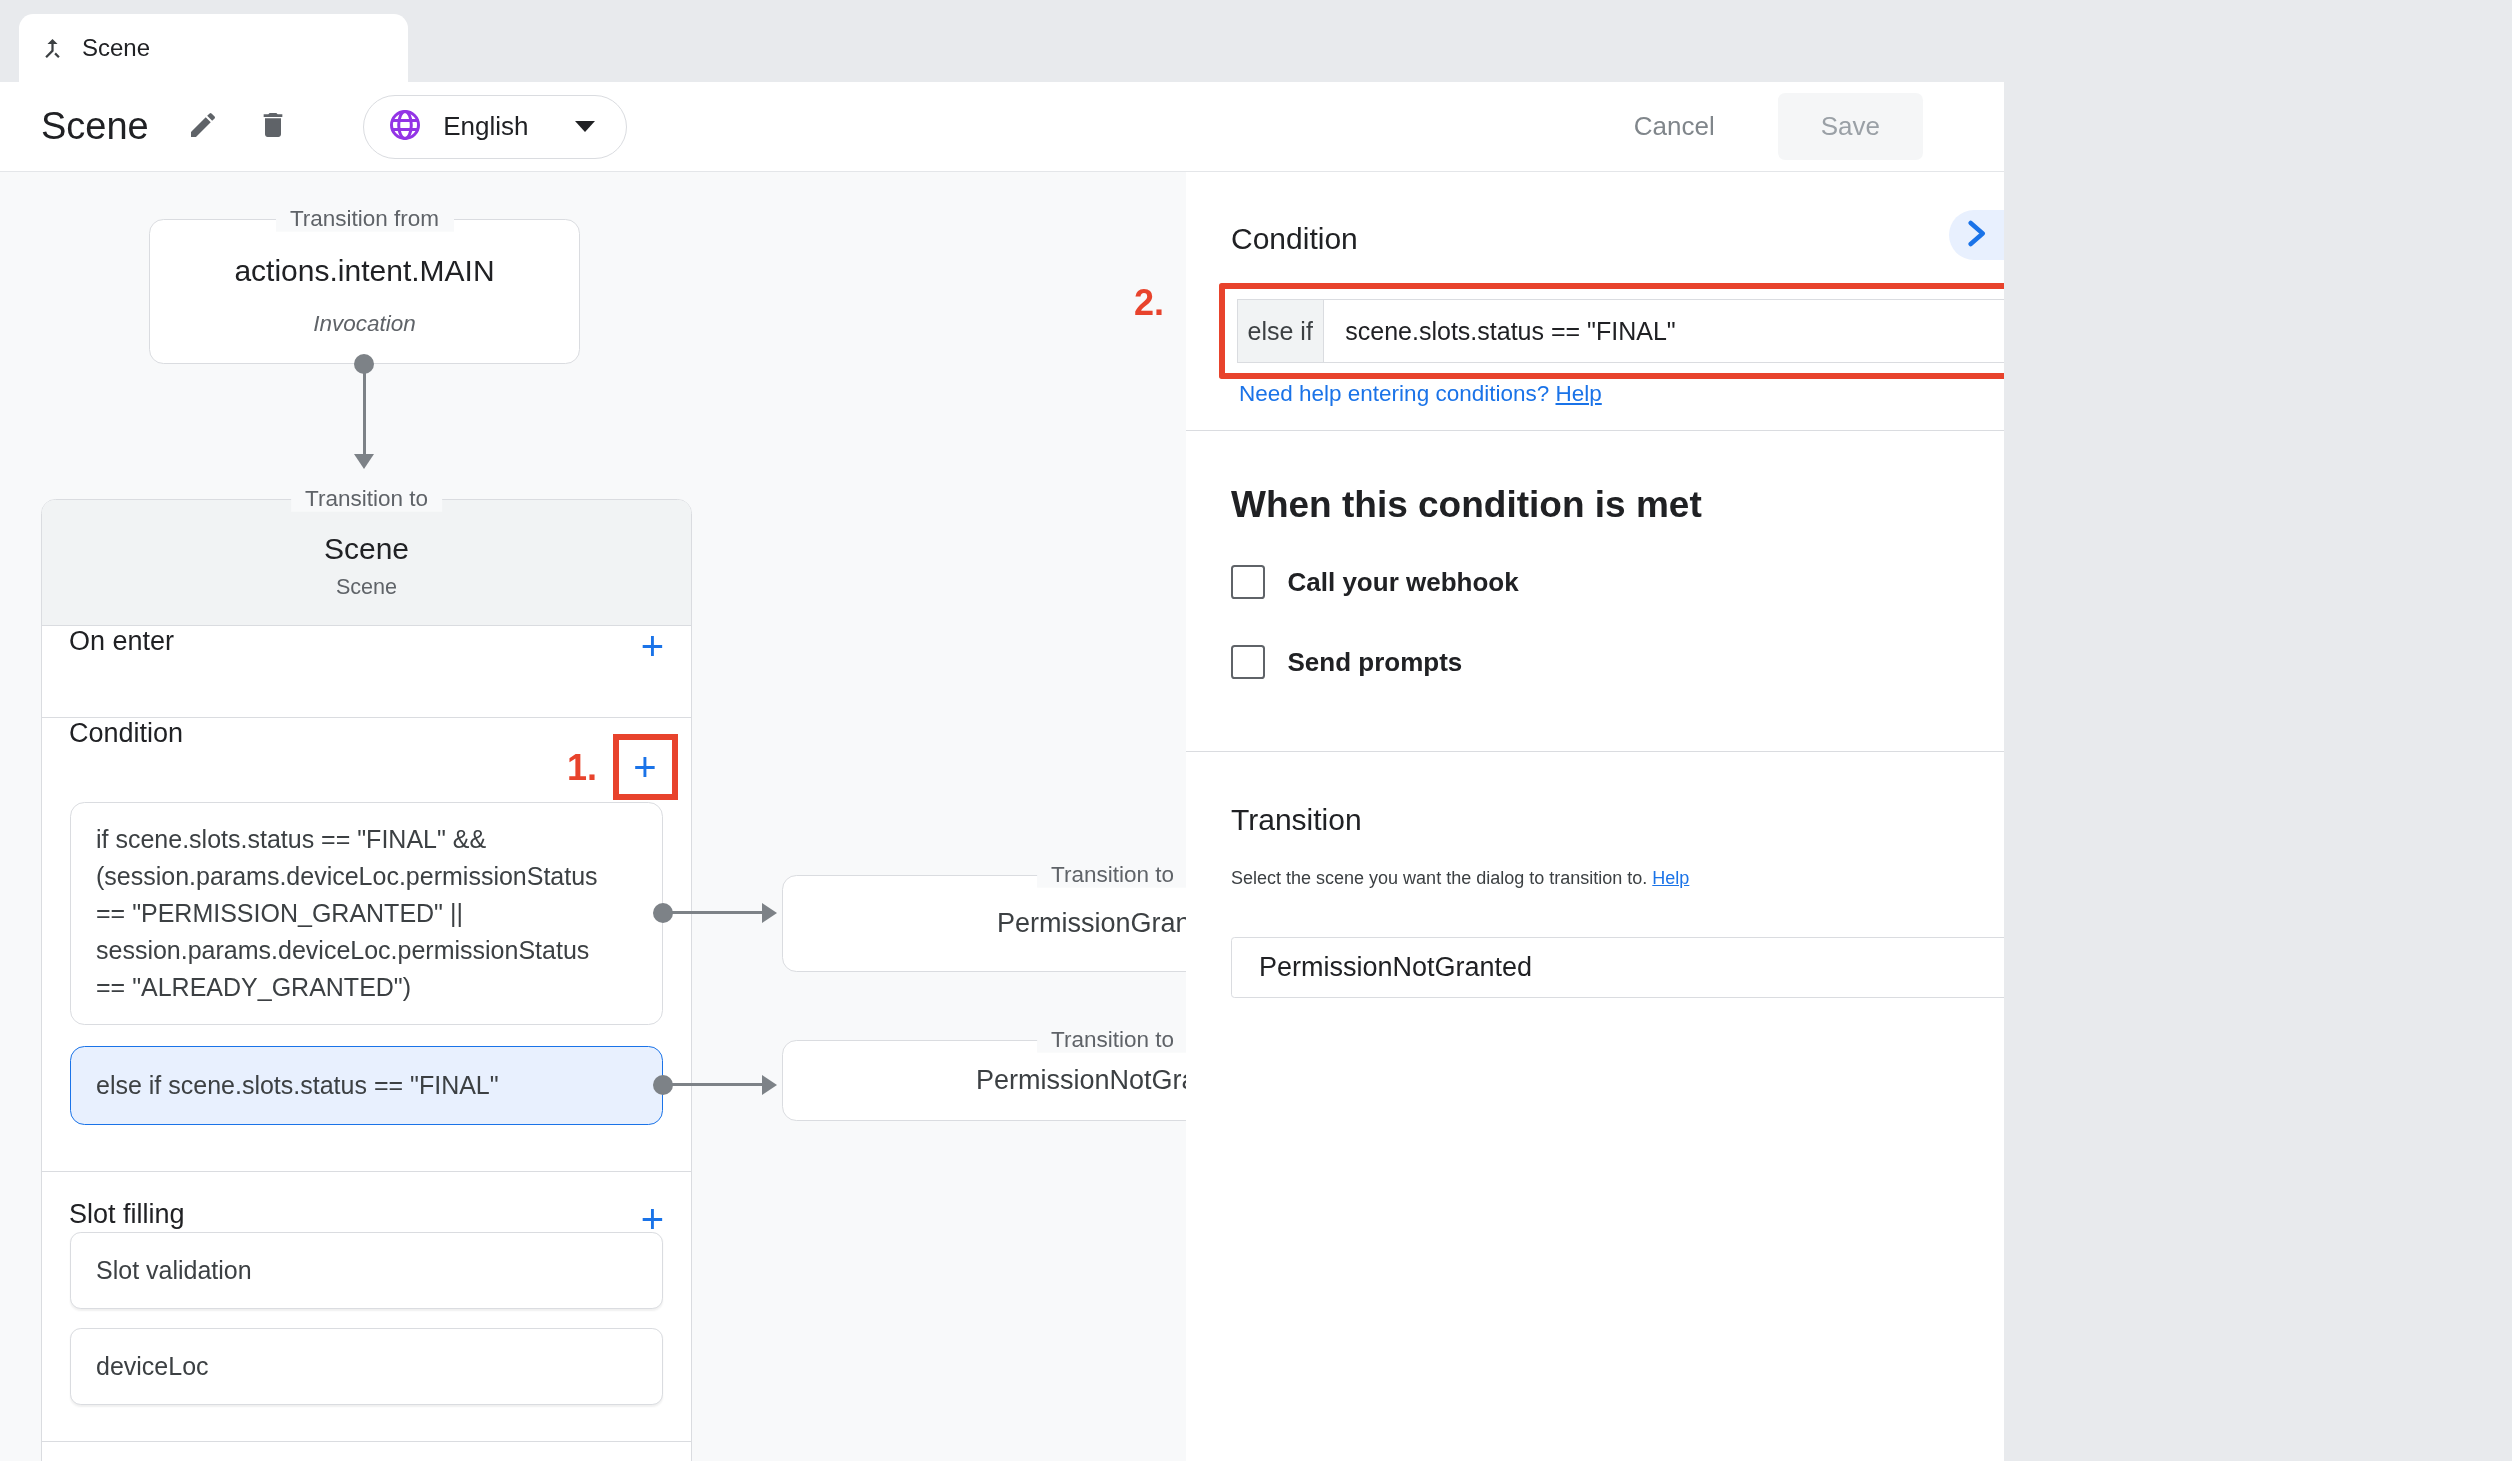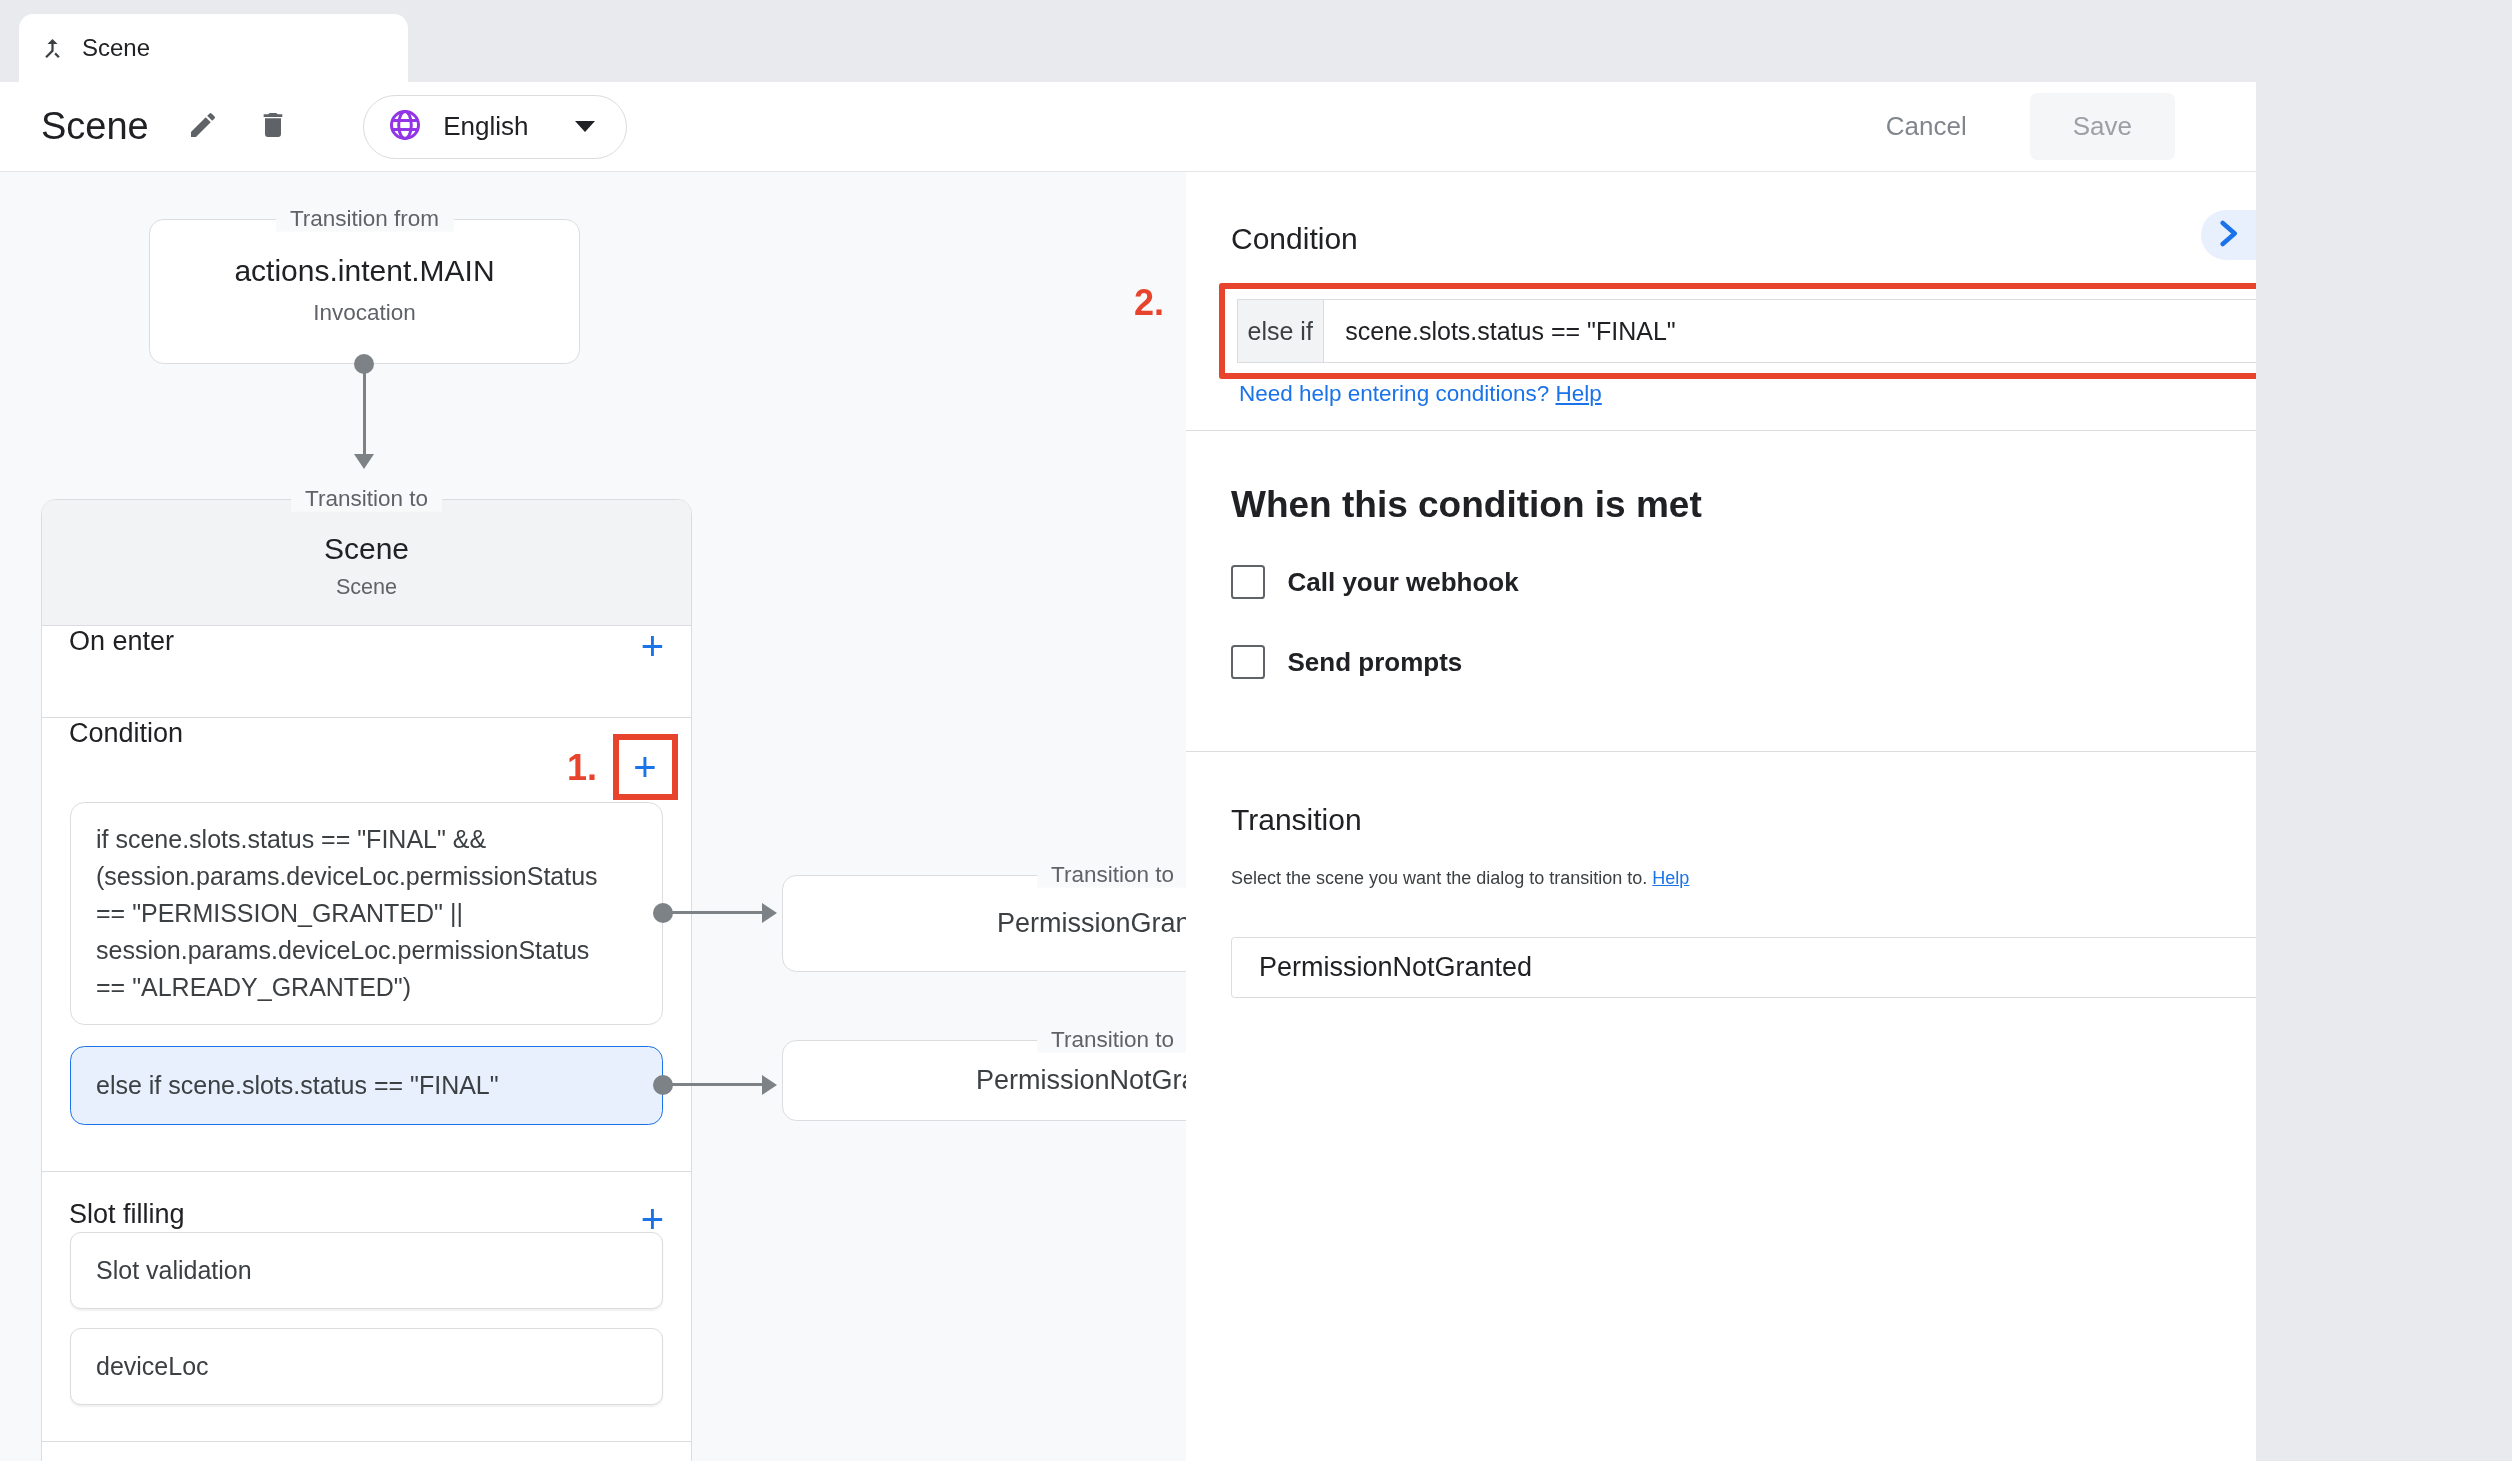--- a/index.html
+++ b/index.html
@@ -1,18 +1,18 @@
 <!DOCTYPE html>
 <html style="font-size:14.4px"><head>
 <meta charset="utf-8">
 <style>
   * { margin:0; padding:0; box-sizing:border-box; }
   html,body { background:#e8eaed; }
   body { font-family:"Liberation Sans", sans-serif; color:#202124; }
-  .app { position:relative; width:2256px; height:1462px; overflow:hidden; background:#fef9c3; }
+  .app { position:relative; width:2004px; height:1462px; overflow:hidden; background:#fef9c3; }
 
   
   .tabbar { position:relative; height:82px; background:#e8eaed; }
   .tab { position:absolute; left:19px; top:14.4px; width:389px; height:68px;
          background:#fff; border-radius:14.4px 14.4px 0 0; display:flex; align-items:center; padding-left:20px; gap:16px; }
   .tab-label { font-size:24px; color:#202124; }
   .tab-icon svg { display:block; }
 
   
   .header { height:90px; background:#fff; border-bottom:1.8px solid #e4e6e9;
@@ -32,21 +32,21 @@
   .main { position:relative; display:flex; height:1290px; }
   .canvas { position:relative; width:1186px; height:100%; background:#f8f9fa; overflow:hidden; flex:none; }
   .panel  { position:relative; flex:1; background:#fff; height:100%; }
 
   
   .dbox { position:absolute; background:#fff; border:1.8px solid #dadce0; border-radius:14.4px; }
   .legend { position:absolute; top:0; left:50%; transform:translate(-50%,-55%);
             background:#f8f9fa; padding:0 14.4px; font-size:22.5px; color:#5f6368; white-space:nowrap; }
   .invocation-box { left:149px; top:47px; width:431px; height:145px; text-align:center; }
   .invocation-name { margin-top:34px; font-size:30px; color:#202124; }
-  .invocation-sub { margin-top:12px; font-size:22.5px; color:#5f6368; }
+  .invocation-sub { margin-top:23px; font-size:22.5px; color:#5f6368;font-style:italic; }
 
   .connector-dot { position:absolute; width:20px; height:20px; border-radius:50%; background:#7d8287; z-index:5; }
   .vline { position:absolute; width:2.7px; background:#7d8287; z-index:4; }
   .arrow-down { position:absolute; width:0; height:0; border-left:10px solid transparent; border-right:10px solid transparent;
                 border-top:15.3px solid #7d8287; z-index:4; }
   .hline { position:absolute; height:2.7px; background:#7d8287; z-index:4; }
   .arrow-right { position:absolute; width:0; height:0; border-top:10px solid transparent; border-bottom:10px solid transparent;
                  border-left:15.3px solid #7d8287; z-index:4; }
 
   

